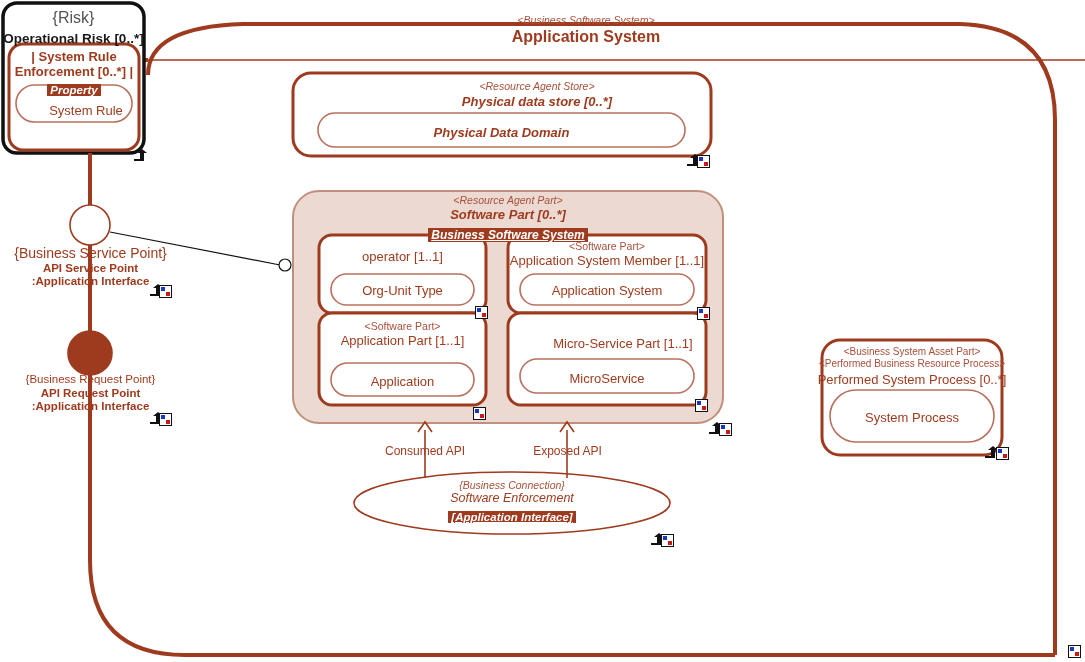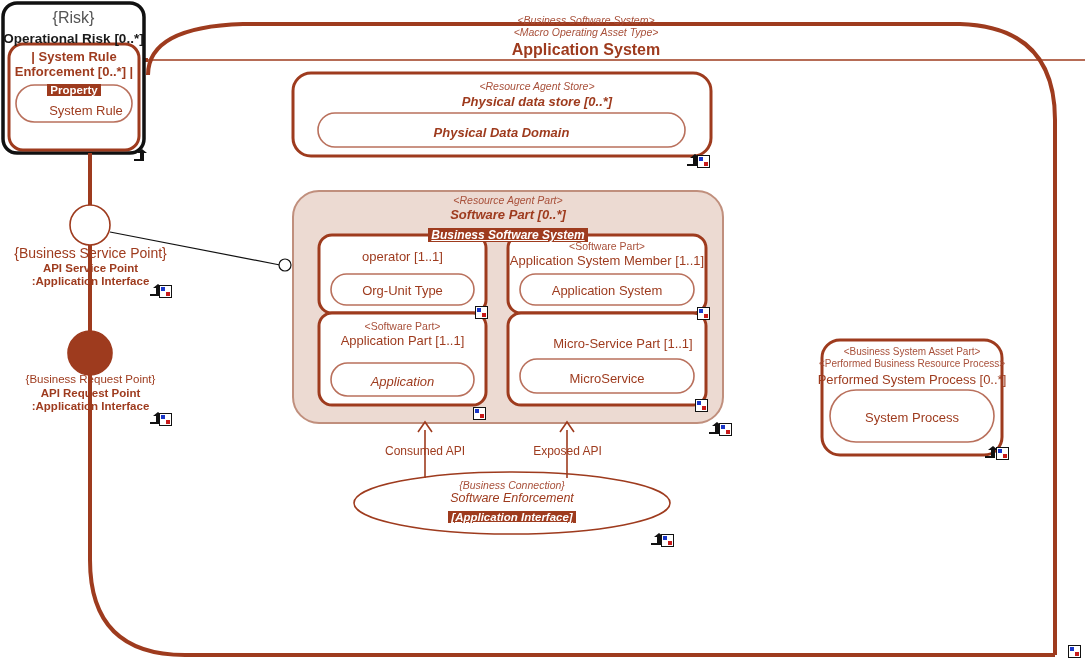--- a/index.html
+++ b/index.html
@@ -13,21 +13,21 @@
 
   .lbl{position:absolute;text-align:center;line-height:1.18;white-space:nowrap;}
   .st{font-size:10.5px;font-style:italic;color:#a8503a;}
   .st-nonital{font-size:16px;color:#a8503a;font-style:italic;}
   .nm{font-size:13px;font-weight:bold;color:#9e3b1e;}
   .nm-ital{font-size:13px;font-weight:bold;font-style:italic;color:#9e3b1e;}
   .nm-plain{font-size:13px;color:#9e3b1e;}
   .big{font-size:16px;font-weight:bold;color:#9e3b1e;}
   .inner-txt{font-size:13px;color:#9e3b1e;}
   .inner-txt-ital{font-size:13px;font-style:italic;color:#9e3b1e;}
-  .hi{background:#9e3b1e;color:#ffffff;padding:0 3px;font-weight:bold;}
+  .hi{background:#9e3b1e;color:#ffffff;padding:0 3px;font-weight:bold;font-style:italic;}
   .hi-ital{background:#9e3b1e;color:#ffffff;padding:0 3px;font-weight:bold;font-style:italic;text-decoration:underline;}
   .dark{color:#1a1a1a;font-weight:bold;}
   .conn-lbl{font-size:12px;color:#9e3b1e;}
   .sq{position:absolute;width:11px;height:11px;border:1px solid #111;background:#fff;}
   .sq::before{content:"";position:absolute;left:1px;top:1px;width:4px;height:4px;background:#1a36c8;}
   .sq::after{content:"";position:absolute;right:1px;bottom:1px;width:4px;height:4px;background:#c81a1a;}
 </style>
 </head>
 <body>
 
@@ -113,21 +113,20 @@
   <div class="sq" style="left:697px;top:307px;"></div>
   <div class="sq" style="left:473px;top:407px;"></div>
   <div class="sq" style="left:695px;top:399px;"></div>
   <div class="sq" style="left:719px;top:423px;"></div>
   <div class="sq" style="left:996px;top:447px;"></div>
   <div class="sq" style="left:661px;top:534px;"></div>
   <div class="sq" style="left:1068px;top:645px;"></div>
 
   <div class="lbl" style="left:386px;top:14px;width:400px;">
     <div class="st">&lt;Business Software System&gt;</div>
-    <div class="st">&lt;Macro Operating Asset Type&gt;</div>
     <div class="big" style="margin-top:2px;">Application System</div>
   </div>
 
   <div class="lbl" style="left:3px;top:9px;width:141px;">
     <div class="st-nonital" style="font-style:normal;color:#555;">{Risk}</div>
     <div class="nm dark" style="margin-top:3px;font-size:13.5px;">Operational Risk [0..*]</div>
   </div>
   <div class="lbl" style="left:9px;top:49px;width:130px;">
     <div class="nm">| System Rule</div>
     <div class="nm">Enforcement [0..*] |</div>
@@ -178,21 +177,21 @@
     <div class="nm-plain" style="margin-top:1px;">Application System Member [1..1]</div>
   </div>
   <div class="lbl" style="left:520px;top:281px;width:174px;">
     <span class="inner-txt">Application System</span>
   </div>
 
   <div class="lbl" style="left:319px;top:320px;width:167px;">
     <div class="st" style="font-style:normal;">&lt;Software Part&gt;</div>
     <div class="nm-plain" style="margin-top:1px;">Application Part [1..1]</div>
   </div>
-  <div class="lbl" style="left:331px;top:372px;width:143px;font-style:italic;">
+  <div class="lbl" style="left:331px;top:372px;width:143px;">
     <span class="inner-txt">Application</span>
   </div>
 
   <div class="lbl" style="left:508px;top:336px;width:230px;">
     <div class="nm-plain">Micro-Service Part [1..1]</div>
   </div>
   <div class="lbl" style="left:520px;top:369px;width:174px;">
     <span class="inner-txt">MicroService</span>
   </div>
 

